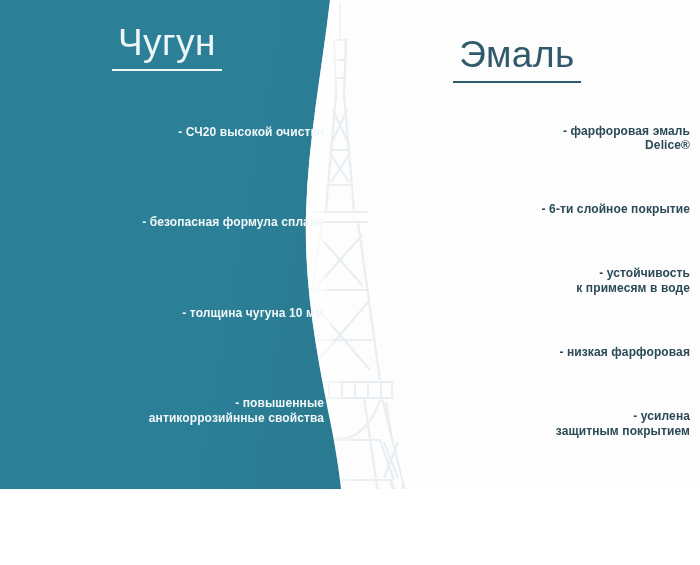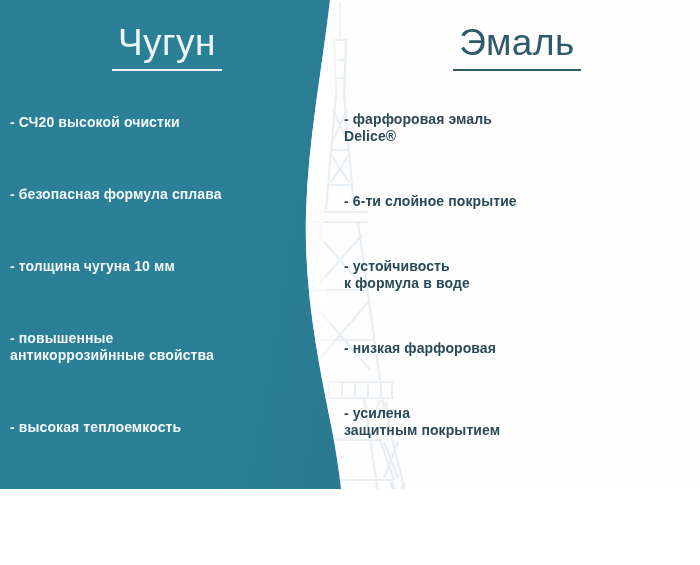--- a/index.html
+++ b/index.html
@@ -69,21 +69,21 @@
     position: absolute;
     inset: 0;
     display: flex;
   }
   .col {
     position: relative;
     display: flex;
     flex-direction: column;
   }
   .col-left  { width: 334px; }
-  .col-right { width: 366px; }
+  .col-right { width: 366px; margin-top: 12px; }
 
   .heading {
     text-align: center;
     font-weight: 300;
     font-size: 37px;
     letter-spacing: 0.5px;
     line-height: 1;
     padding-top: 24px;
   }
   .heading .htext {
@@ -97,23 +97,23 @@
   .items {
     flex: 1;
     display: flex;
     flex-direction: column;
     justify-content: space-around;
     padding: 16px 10px 26px 10px;
     box-sizing: border-box;
   }
 
   .item {
-    text-align: left;
+    text-align: right;
     font-weight: bold;
-    font-size: 14px;
+    font-size: 12px;
     line-height: 1.22;
     letter-spacing: 0.1px;
     white-space: pre-line;
   }
   .items-left .item  { color: #f2f8f9; }
   .items-right .item { color: #2b4a57; }
 </style>
 </head>
 <body>
 
@@ -184,34 +184,33 @@
     <div class="col col-left">
       <div class="heading heading-left">
         <span class="htext">Чугун</span>
       </div>
       <div class="items items-left">
         <div class="item">-  СЧ20 высокой очистки</div>
         <div class="item">-  безопасная формула сплава</div>
         <div class="item">-  толщина чугуна 10 мм</div>
         <div class="item">-  повышенные
 антикоррозийнные свойства</div>
-        <div class="item">-  высокая теплоемкость</div>
       </div>
     </div>
 
     <div class="col col-right">
       <div class="heading heading-right">
         <span class="htext">Эмаль</span>
       </div>
       <div class="items items-right">
         <div class="item">-  фарфоровая эмаль
 Delice®</div>
         <div class="item">-  6-ти слойное покрытие</div>
         <div class="item">-  устойчивость
-к формула в воде</div>
+к примесям в воде</div>
         <div class="item">-  низкая фарфоровая</div>
         <div class="item">-  усилена
 защитным покрытием</div>
       </div>
     </div>
 
   </div>
 </div>
 
 </body></html>

